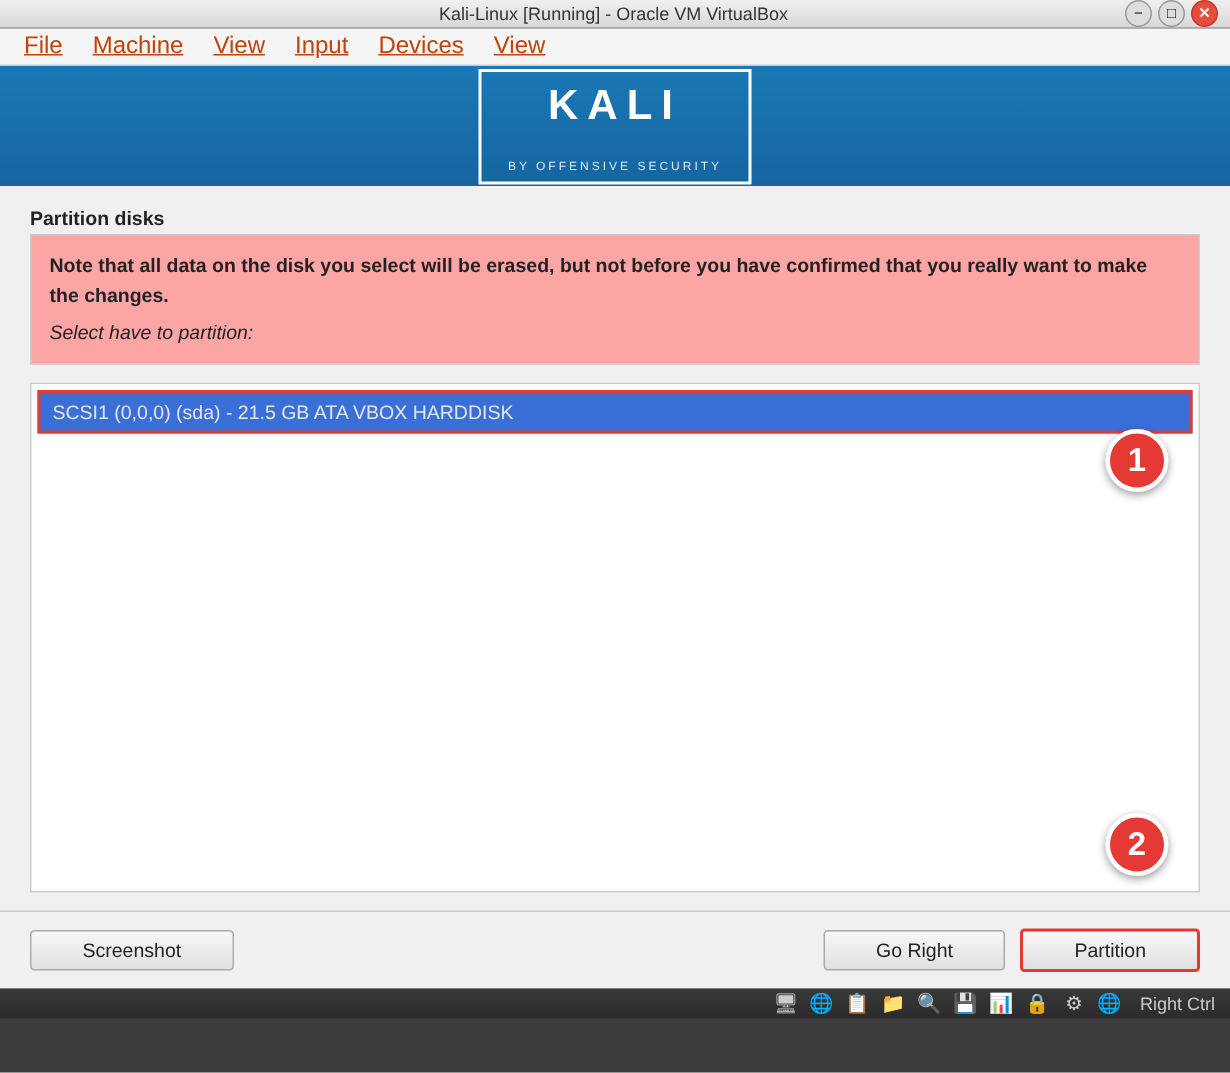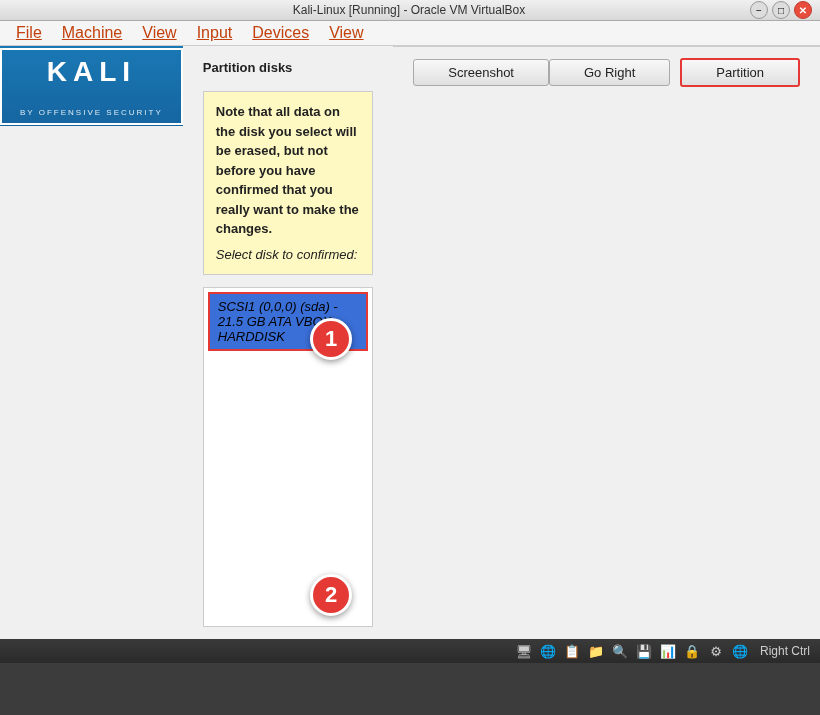--- a/index.html
+++ b/index.html
@@ -94,25 +94,25 @@
       font-size: 8px;
       color: rgba(255,255,255,0.85);
       letter-spacing: 2px;
       margin-top: 20px;
     }
 
     .section-title {
       font-size: 13px;
       font-weight: bold;
       color: #222;
-      margin-bottom: 16px;
+      margin-bottom: 3px;
     }
 
     .info-box {
-      background: #fef9c3;
+      background: #fca5a5;
       border: 1px solid #ccc;
       padding: 10px 12px;
       margin-bottom: 12px;
       font-size: 13px;
       color: #222;
       line-height: 1.5;
     }
     .info-box .select-label {
       font-style: italic;
       margin-top: 4px;
@@ -122,27 +122,26 @@
     .disk-list-container {
       background: white;
       border: 1px solid #ccc;
       position: relative;
       height: 340px;
       margin-bottom: 12px;
     }
 
     .disk-item-selected {
       background: #3a6fd8;
-      color: #000000;
+      color: #e5e5e5;
       padding: 5px 8px;
       font-size: 13px;
       border: 2px solid #e53935;
       margin: 4px;
       cursor: pointer;
-      font-style: italic;
     }
 
     
     .circle-badge {
       width: 42px;
       height: 42px;
       border-radius: 50%;
       background: #e53935;
       color: white;
       font-size: 22px;
@@ -221,21 +220,21 @@
     }
 
     .wrapper {
       display: flex;
       flex-direction: column;
       height: 663px;
     }
     .vm-body {
       flex: 1;
       display: flex;
-      flex-direction: row;
+      flex-direction: column;
       background: #f0f0f0;
       justify-content: space-between;
     }
     .content-area {
       flex: 1;
       padding: 14px 20px 0 20px;
       position: relative;
     }
     .disk-outer {
       position: relative;
@@ -278,21 +277,21 @@
         <div class="kali-logo-text">KALI</div>
         <div class="kali-sub-text">BY OFFENSIVE SECURITY</div>
       </div>
     </div>
 
     <div class="content-area">
       <div class="section-title">Partition disks</div>
 
       <div class="info-box">
         <div style="font-weight:bold; font-size:13px;">Note that all data on the disk you select will be erased, but not before you have confirmed that you really want to make the changes.</div>
-        <div class="select-label" style="font-style:italic; margin-top:6px;">Select disk to confirmed:</div>
+        <div class="select-label" style="font-style:italic; margin-top:6px;">Select have to partition:</div>
       </div>
 
       <div class="disk-outer">
         <div class="disk-list-container">
 
           <div class="disk-item-selected">SCSI1 (0,0,0) (sda) - 21.5 GB ATA VBOX HARDDISK</div>
 
           <div class="circle-badge circle-1">
             <span>1</span>
           </div>

